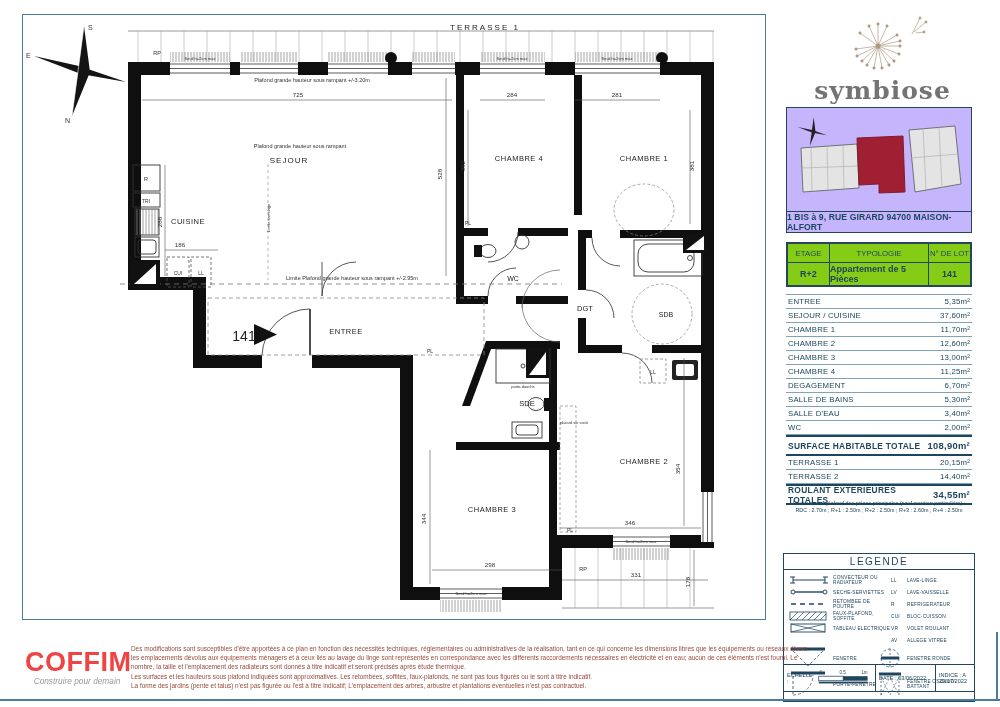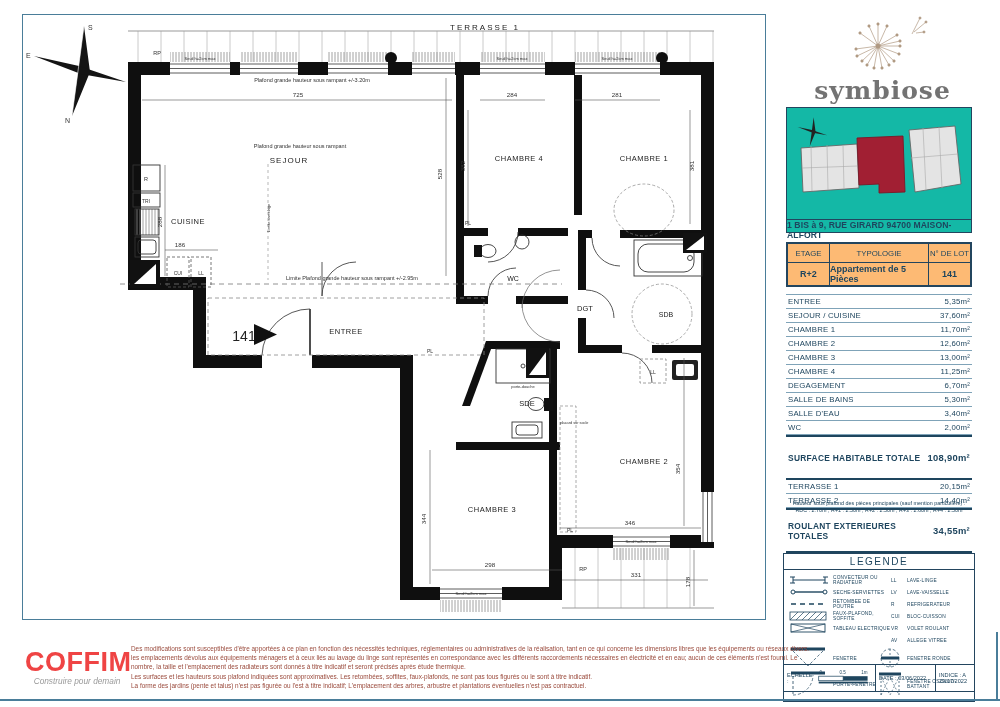--- a/index.html
+++ b/index.html
@@ -8,40 +8,40 @@
   .abs{position:absolute;}
   
   #plan-frame{left:22px;top:14px;width:744px;height:606px;border:1.5px solid #4a7d99;box-sizing:border-box;}
   #plan-svg{position:absolute;left:22px;top:14px;}
   
   #brand{left:790px;top:10px;width:185px;height:94px;text-align:center;}
   #brand .wordmark{font-family:"DejaVu Serif", serif;font-weight:700;font-size:25px;
       color:#737373;letter-spacing:1px;line-height:22px;}
   
   #keyplan{left:786px;top:107px;width:186px;height:126px;border:1.6px solid #23455e;
-      box-sizing:border-box;display:flex;flex-direction:column;background:#14b8a6;gap:8px;}
+      box-sizing:border-box;display:flex;flex-direction:column;background:#c4b5fd;}
   #keyplan .map{flex:1;position:relative;}
   #keyplan .addr{border-top:1.6px solid #23455e;height:21px;display:flex;align-items:center;
       justify-content:center;font-size:8.6px;font-weight:bold;color:#1e455e;letter-spacing:.1px;}
   
   #lot-table{left:786px;top:242px;width:186px;border:2px solid #23455e;box-sizing:border-box;
-      display:grid;grid-template-columns:42px 99px 1fr;background:#fdba74;}
+      display:grid;grid-template-columns:42px 99px 1fr;background:#84cc16;}
   #lot-table .c{border-right:1.4px solid #23455e;border-bottom:1.4px solid #23455e;
       display:flex;align-items:center;justify-content:center;height:18px;font-size:7.8px;}
   #lot-table .c:nth-child(3n){border-right:none;}
   #lot-table .v{border-bottom:none;height:22px;font-weight:bold;font-size:9px;}
   
   #areas{left:786px;top:294px;width:186px;}
   .arow{display:flex;justify-content:space-between;align-items:center;height:13px;
       border-bottom:1px solid #7fa3b8;font-size:7.8px;letter-spacing:.2px;padding:0 2px;}
   .arow:first-child{border-top:1px solid #7fa3b8;}
   .arow .val{font-size:7.8px;}
   .atotal{display:flex;justify-content:space-between;align-items:center;height:17px;
       border-top:2px solid #1e455e;border-bottom:2px solid #1e455e;font-weight:bold;
-      font-size:8.4px;letter-spacing:.3px;padding:12px 2px;}
+      font-size:8.4px;letter-spacing:.3px;padding:0 2px;}
   .atotal .val{font-size:9.4px;}
   
   #ceiling-note{left:786px;top:500px;width:186px;text-align:center;font-size:5.4px;
       line-height:7px;color:#1e455e;}
   
   #legend{left:783px;top:521px;width:192px;border:1.5px solid #23455e;box-sizing:border-box;background:#fff;margin-top:32px;}
   #legend .ltitle{height:15px;border-bottom:1.5px solid #23455e;display:flex;align-items:center;
       justify-content:center;font-size:10px;letter-spacing:1.5px;}
   #legend .lbody{padding:4px 5px 3px 5px;}
   .lrow{display:flex;align-items:center;min-height:12px;font-size:4.8px;letter-spacing:.2px;}

